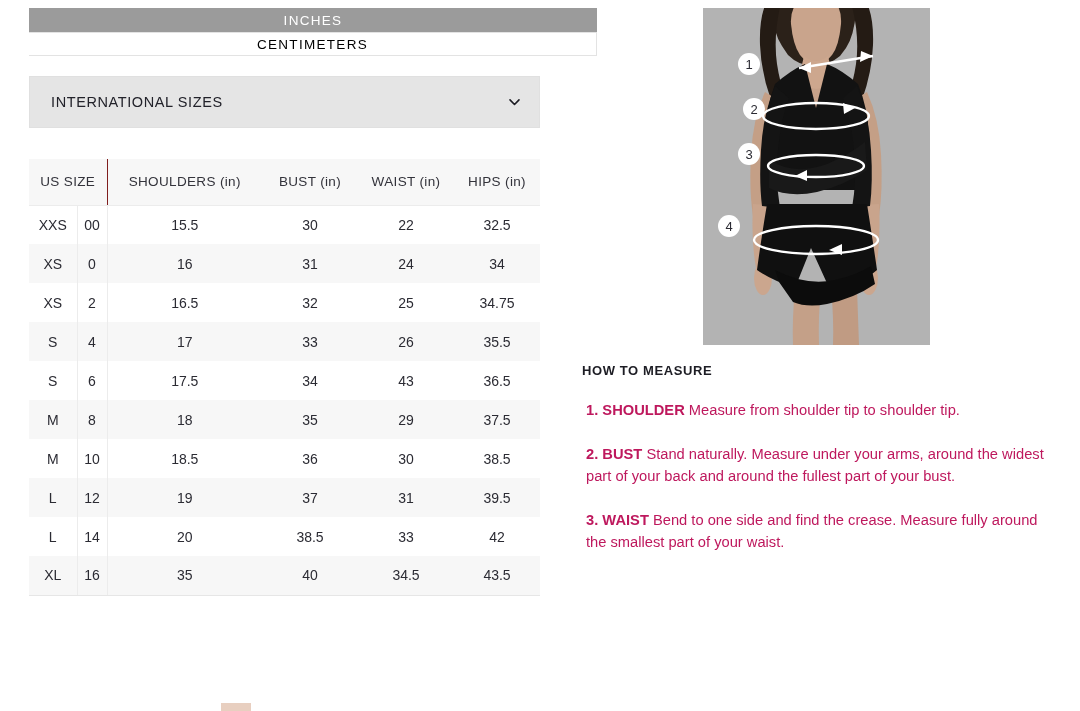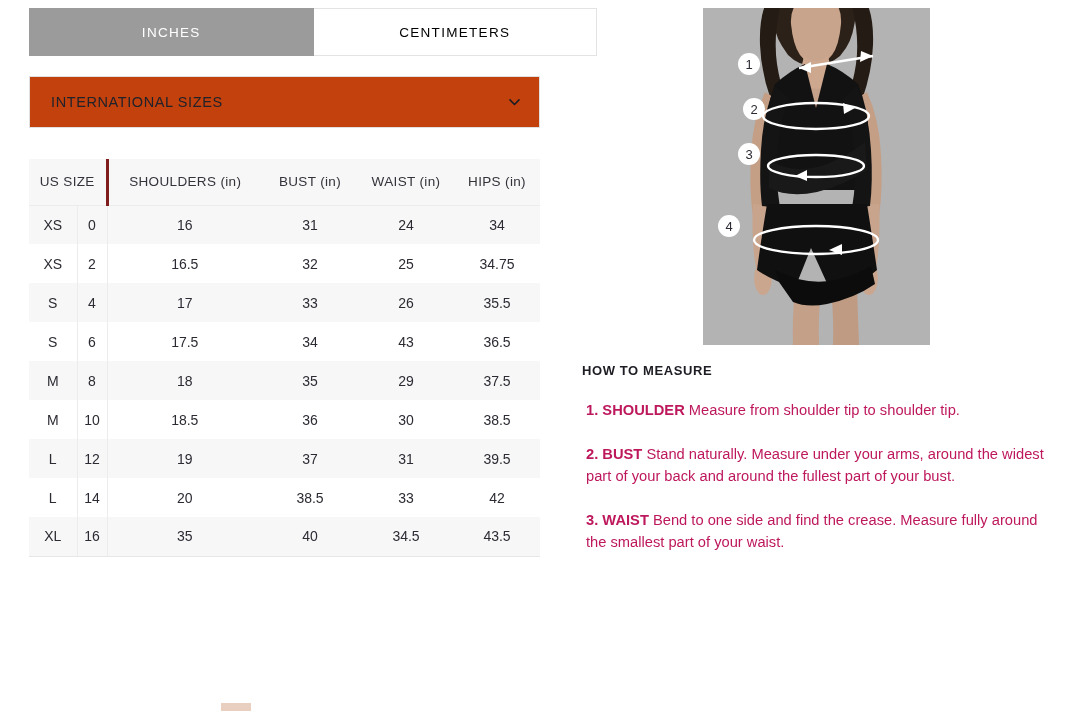--- a/index.html
+++ b/index.html
@@ -10,35 +10,35 @@
     font-family: "Liberation Sans", sans-serif;
     color: #2b2b33;
     overflow: hidden;
   }
   .page { position: relative; width: 1080px; height: 711px; background:#fff; }
 
   
   .left-col { position: absolute; left: 29px; top: 8px; width: 511px; }
 
   
-  .unit-tabs { display: flex; width: 568px; height: 48px; }
+  .unit-tabs { display: flex; width: 568px; height: 48px; flex-direction: column; }
   .unit-tab {
     flex: 1 1 0; display: flex; align-items: center; justify-content: center;
     font-size: 13.5px; letter-spacing: 1.3px; font-weight: 400;
     border: 1px solid #e3e3e3; cursor: pointer; user-select: none;
   }
   .unit-tab.active { background: #9b9b9b; color: #ffffff; border-color: #9b9b9b; }
   .unit-tab.inactive { background: #ffffff; color: #000000; }
   .unit-tab.inactive + .unit-tab, .unit-tab + .unit-tab { border-left: 0; }
   .unit-tab.inactive { border-left: 0; }
 
   
   .intl-select {
     position: relative; margin-top: 20px; width: 511px; height: 52px;
-    border: 1px solid #e0e0e0; background: #c2410c;
+    border: 1px solid #e0e0e0; background: #e5e5e5;
     display: flex; align-items: center; cursor: pointer;
   }
   .intl-select-label {
     padding-left: 21px; font-size: 14.5px; letter-spacing: 0.6px; color: #22222a;
   }
   .chevron { position: absolute; right: 18px; top: 50%; transform: translateY(-50%);
     width: 13px; height: 13px; }
   .chevron svg { display:block; }
 
   
@@ -46,21 +46,21 @@
   .size-table th, .size-table td {
     font-weight: 400; font-size: 14px; color: #2b2b33;
     text-align: center; vertical-align: middle; height: 39px;
     border: 0;
   }
   .size-table thead tr { background: #f7f7f7; }
   .size-table thead th {
     height: 46px; font-size: 13.5px; letter-spacing: 0.35px; color: #33333b;
     border-bottom: 1px solid #ececec;
   }
-  .size-table thead th.hdr-us { border-right: 3px solid #7f1d1d; }
+  .size-table thead th.hdr-us { border-right: 1px solid #7f1d1d; }
   .size-table tbody tr.shade { background: #f7f7f7; }
   .size-table tbody tr.plain { background: #ffffff; }
   .size-table tbody tr:last-child td { border-bottom: 1px solid #e6e6e6; }
   .size-table td.c-alpha { width: 48px; border-right: 1px solid #ececec; }
   .size-table td.c-num   { width: 30px; border-right: 1px solid #ececec; }
   .size-table th.hdr-us  { width: 78px; }
   .size-table th.hdr-sh, .size-table td.c-sh { width: 155px; }
   .size-table th.hdr-bu, .size-table td.c-bu { width: 96px; }
   .size-table th.hdr-wa, .size-table td.c-wa { width: 96px; }
   .size-table th.hdr-hi, .size-table td.c-hi { width: 86px; }
@@ -118,20 +118,28 @@
       <thead>
         <tr>
           <th class="hdr-us" colspan="2">US SIZE</th>
           <th class="hdr-sh">SHOULDERS (in)</th>
           <th class="hdr-bu">BUST (in)</th>
           <th class="hdr-wa">WAIST (in)</th>
           <th class="hdr-hi">HIPS (in)</th>
         </tr>
       </thead>
       <tbody id="size-rows">
+          <tr class="plain">
+            <td class="c-alpha">XXS</td>
+            <td class="c-num">00</td>
+            <td class="c-sh">15.5</td>
+            <td class="c-bu">30</td>
+            <td class="c-wa">22</td>
+            <td class="c-hi">32.5</td>
+          </tr>
           <tr class="shade">
             <td class="c-alpha">XS</td>
             <td class="c-num">0</td>
             <td class="c-sh">16</td>
             <td class="c-bu">31</td>
             <td class="c-wa">24</td>
             <td class="c-hi">34</td>
           </tr>
           <tr class="plain">
             <td class="c-alpha">XS</td>

